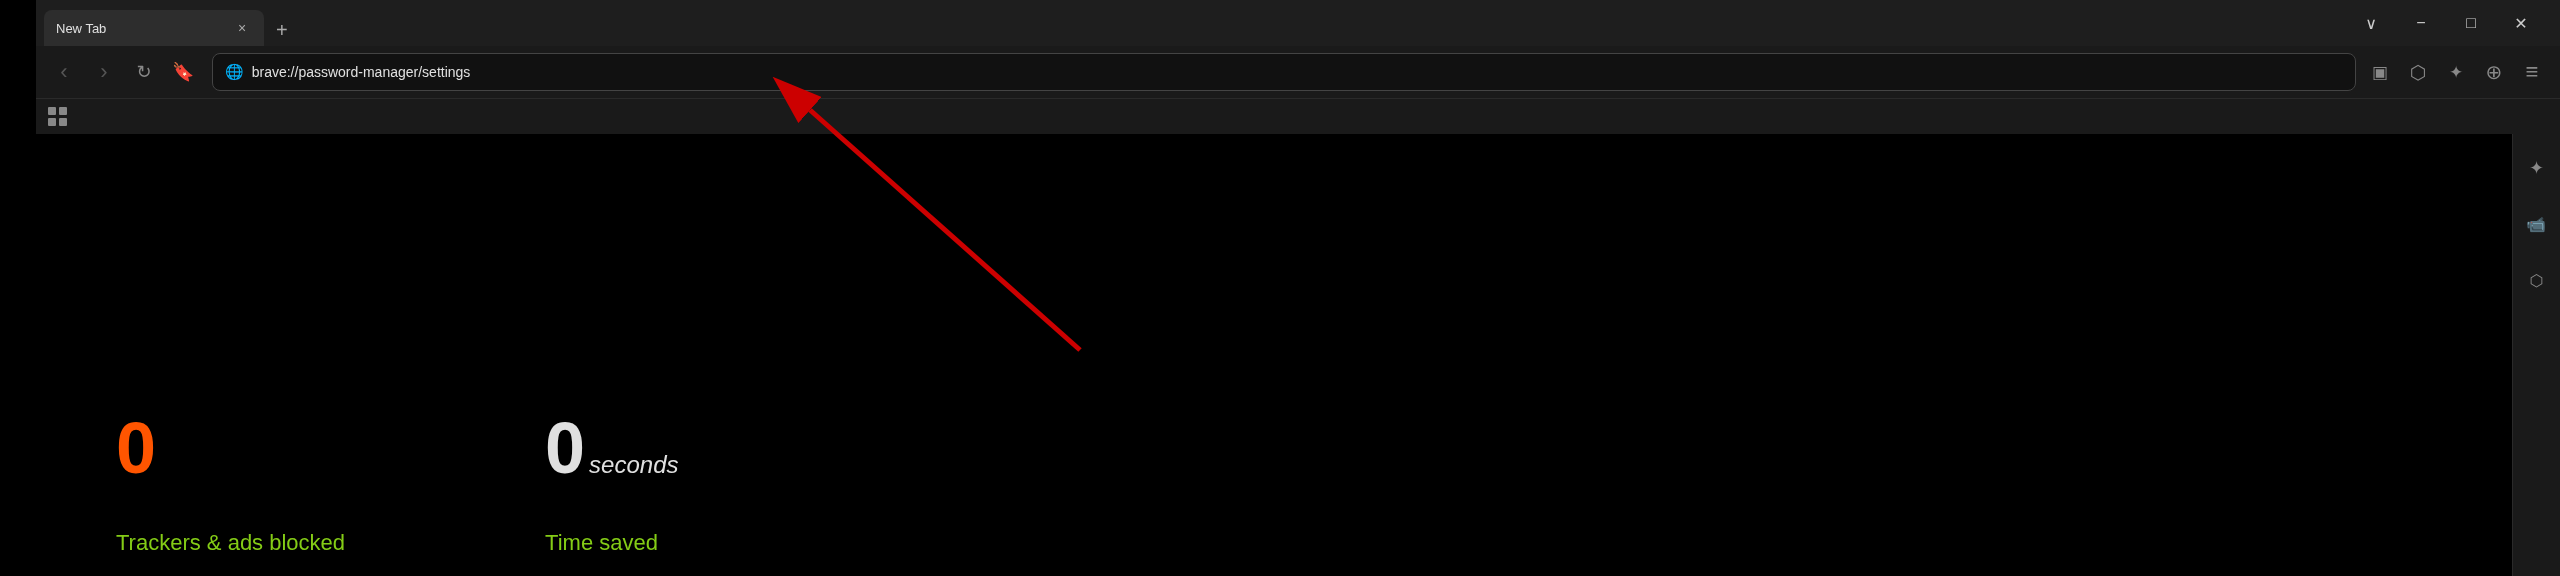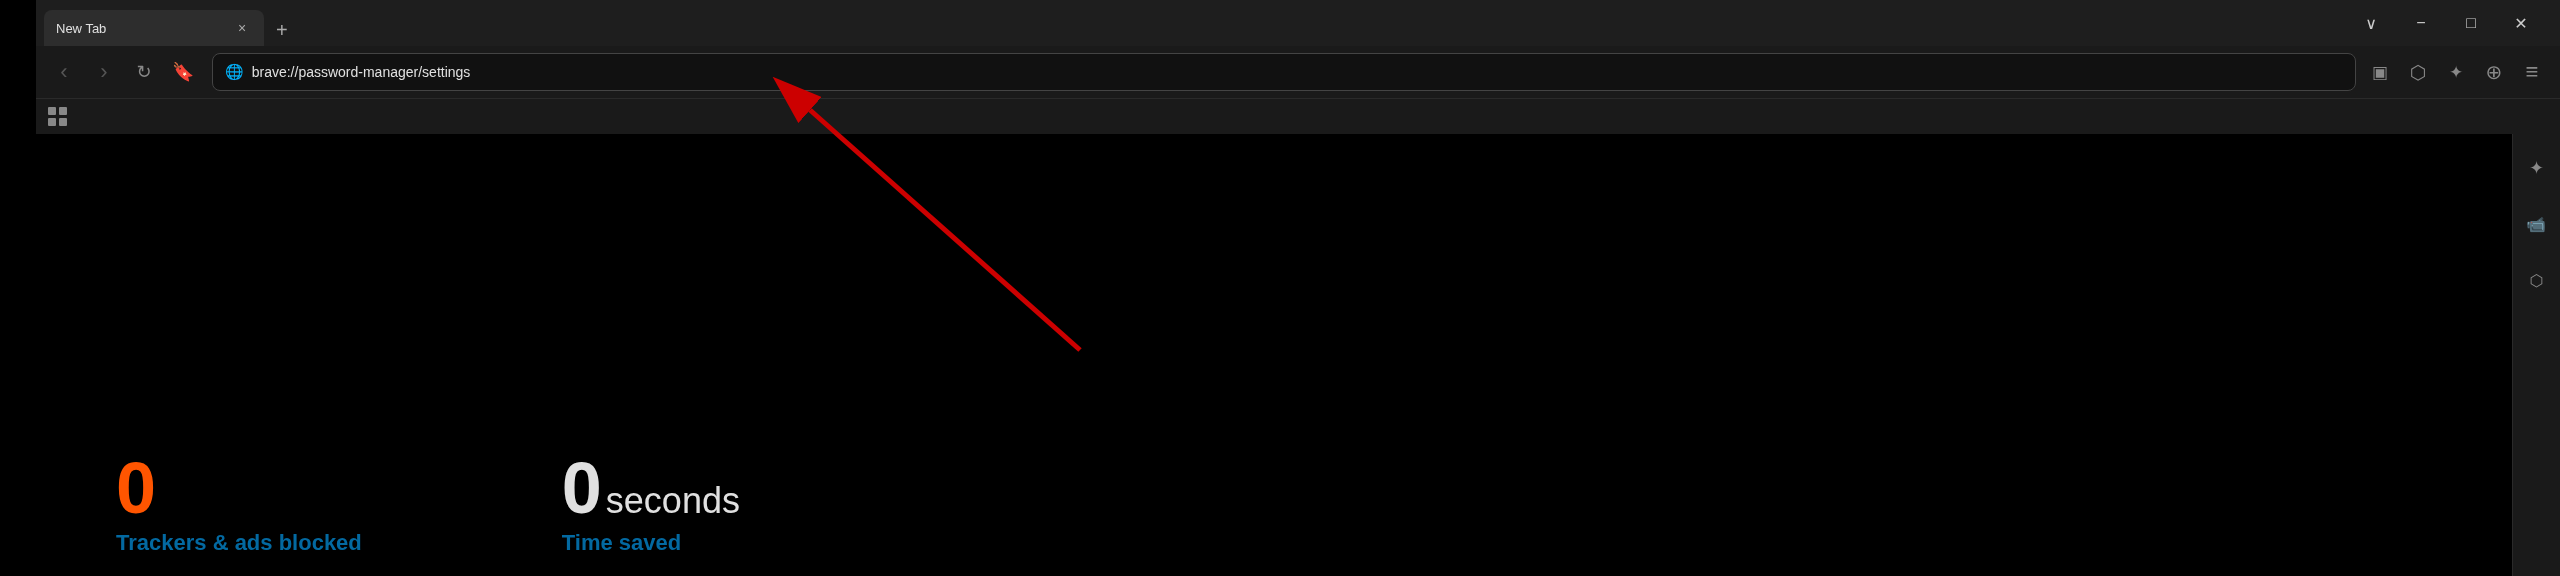--- a/index.html
+++ b/index.html
@@ -273,30 +273,32 @@
 
     .stat-unit {
       font-size: 36px;
       font-weight: 500;
       color: #9b7fd4;
       vertical-align: baseline;
       margin-left: 4px;
     }
 
     .stat-unit-white {
-      font-size: 36px;
+      font-size: 24px;
       font-weight: 400;
       color: #e0e0e0;
       margin-left: 4px;
+      font-style: italic;
     }
 
     .stat-label {
       font-size: 22px;
-      font-weight: 700;
-      color: #0369a1;
+      font-weight: 400;
+      color: #84cc16;
+      margin-top: 40px;
     }
 
     
     .browser-wrapper {
       position: relative;
       width: 2560px;
       height: 576px;
       display: flex;
       flex-direction: column;
       padding-left: 36px;

